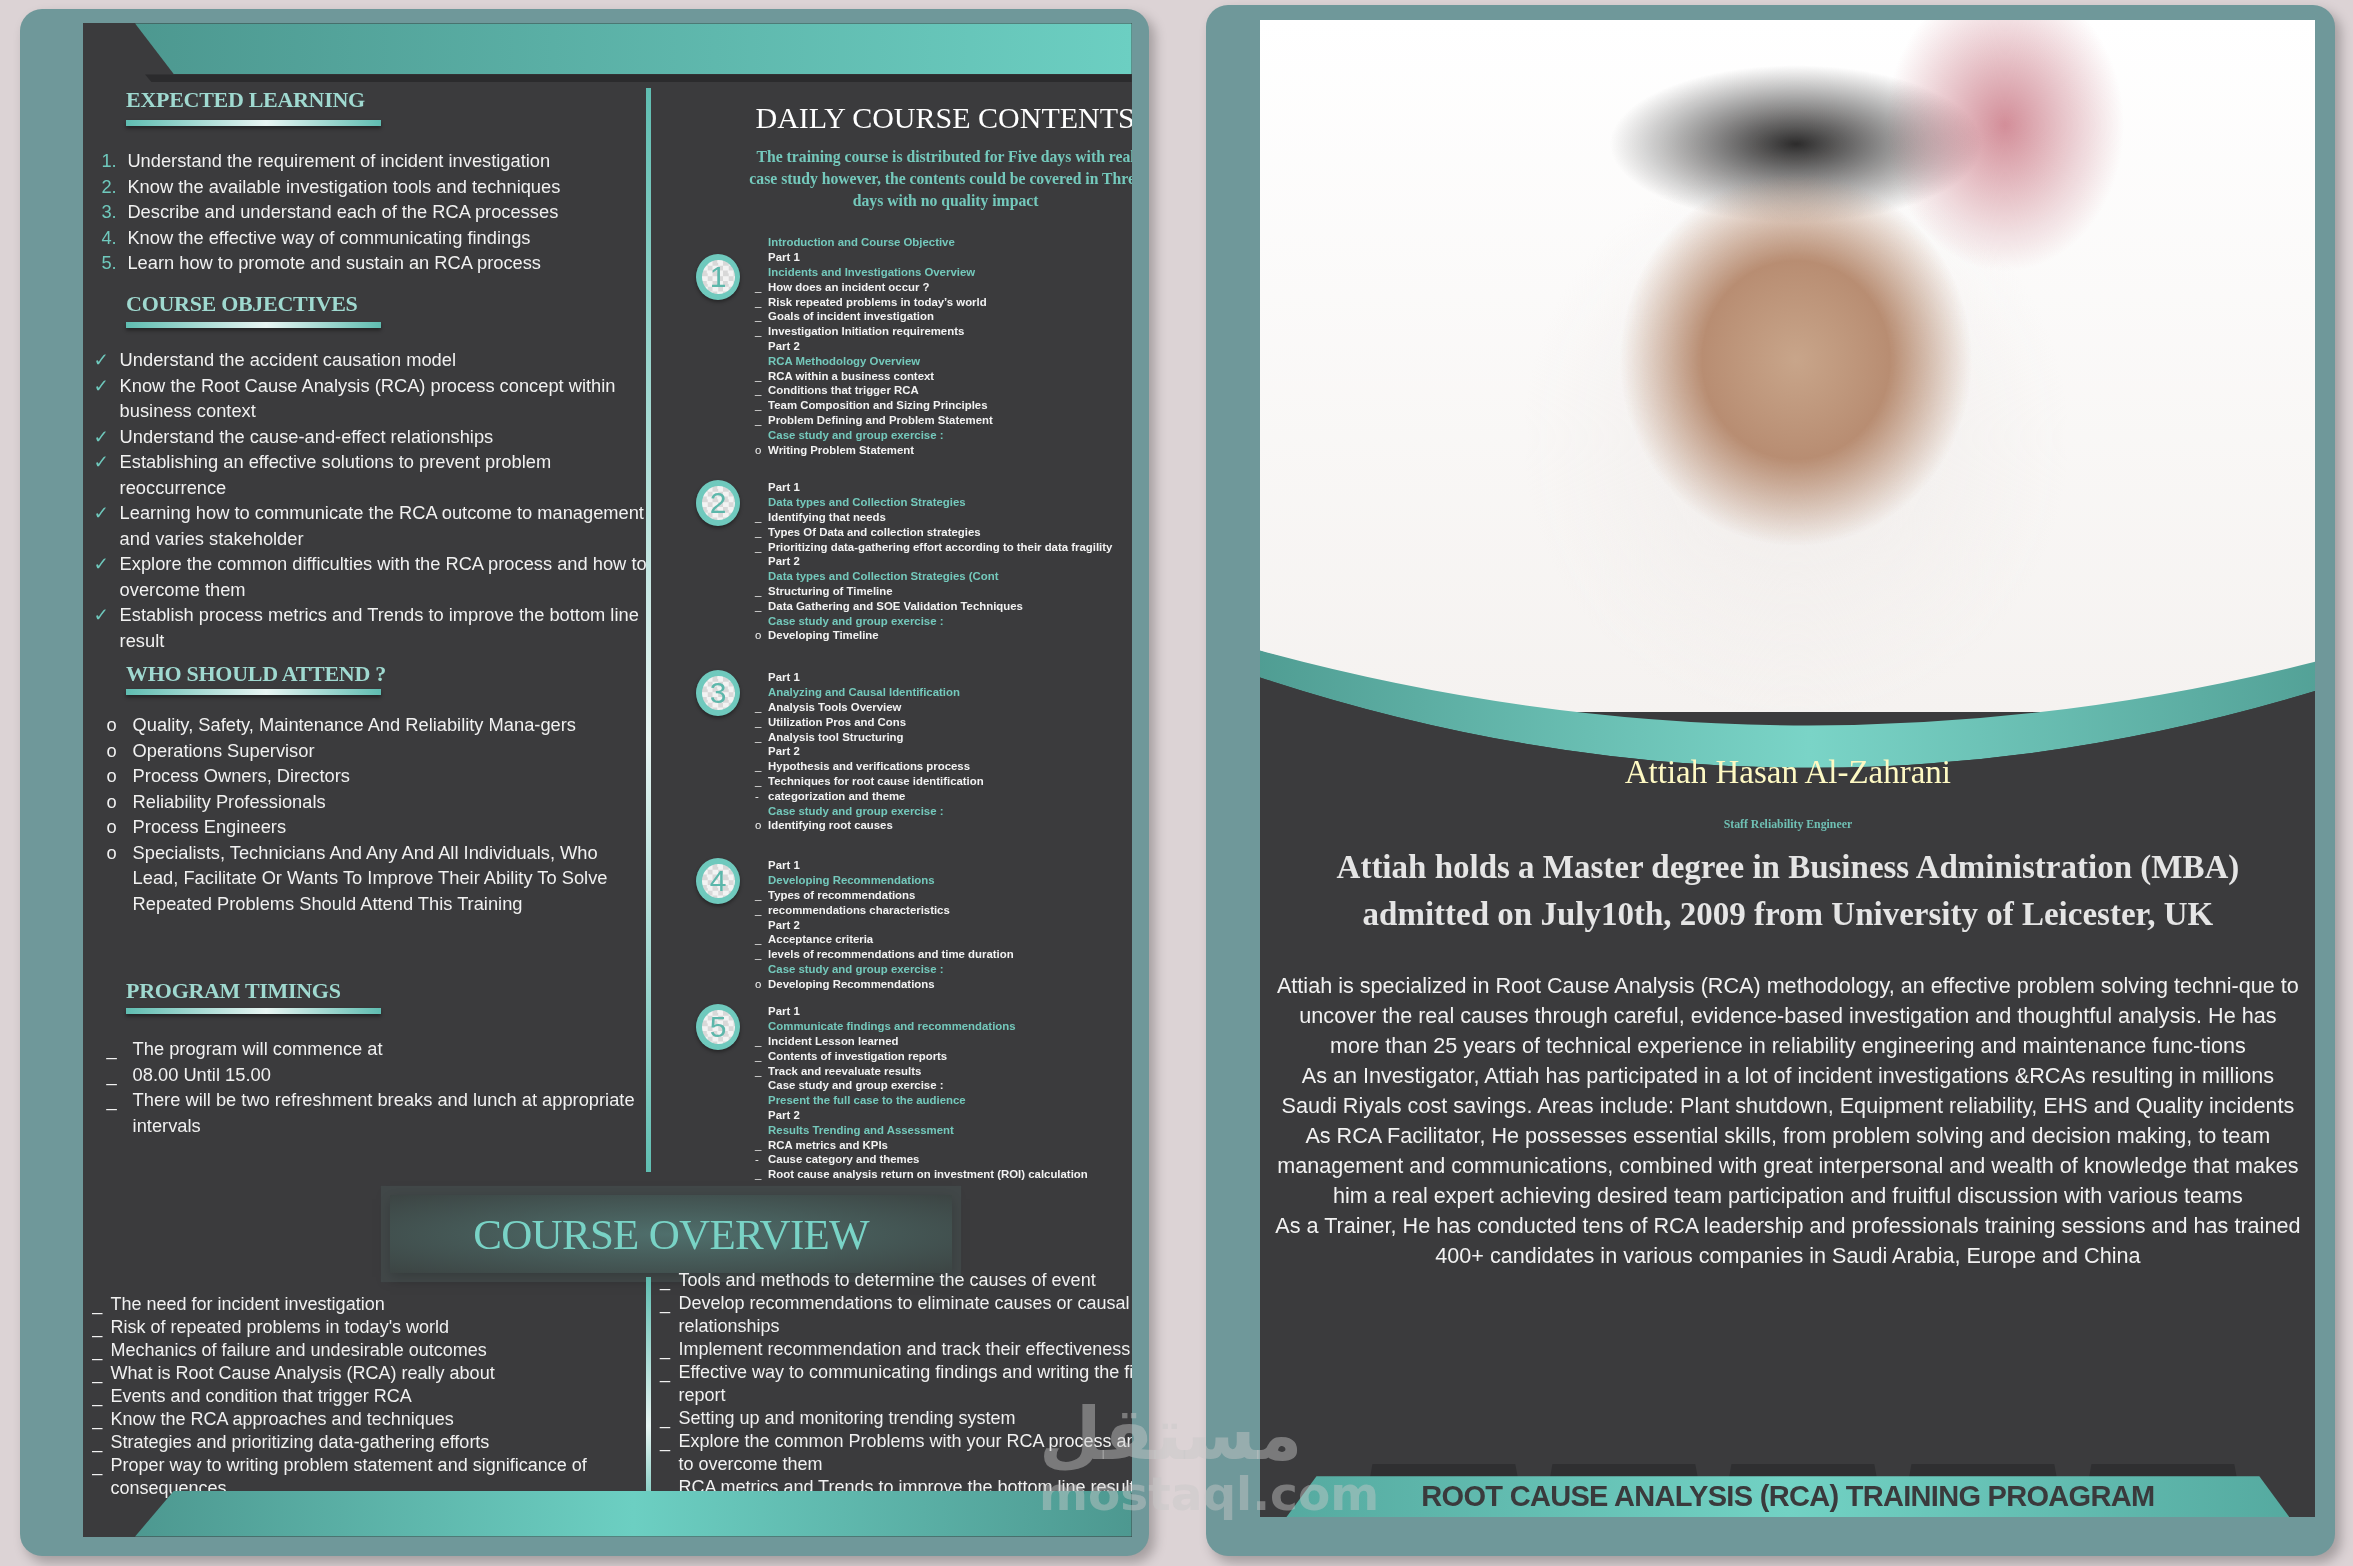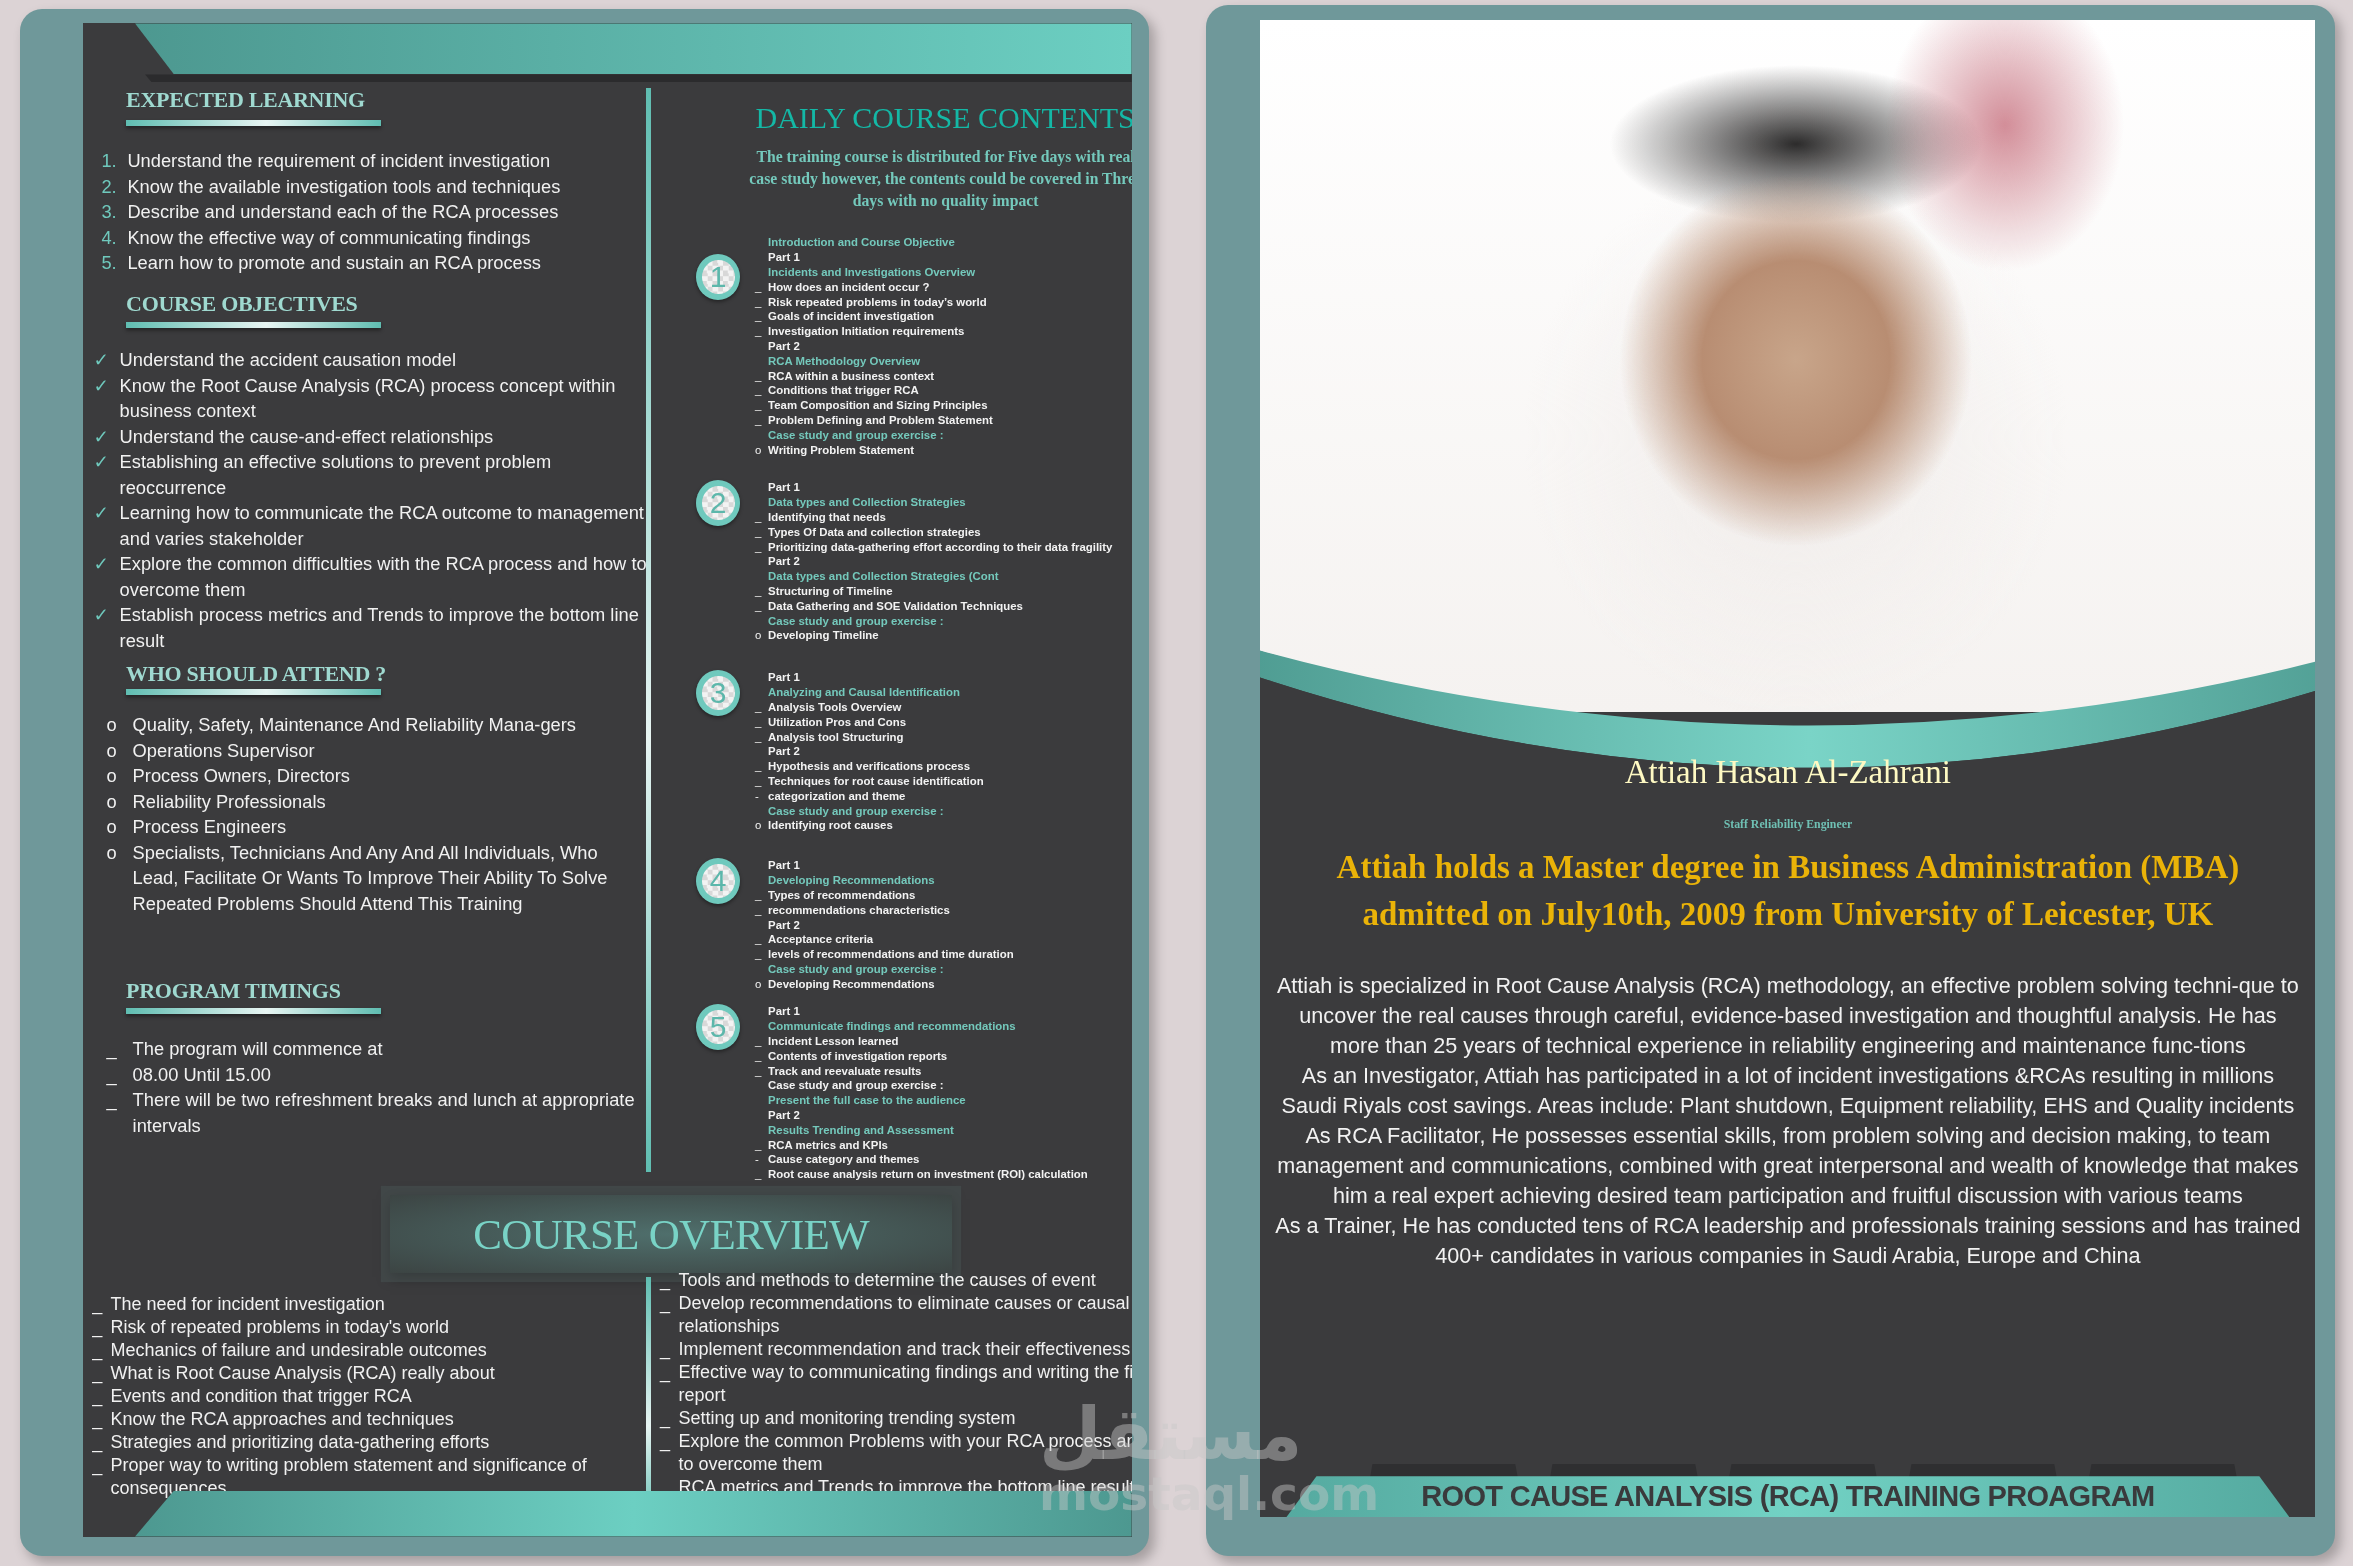--- a/index.html
+++ b/index.html
@@ -21,21 +21,21 @@
   .section-title { position: absolute; font-family: "Liberation Serif", serif; font-weight: bold; color: #9fd9d0; font-size: 22px; letter-spacing: -0.3px; }
   .section-rule { position: absolute; height: 5.2px; width: 255px; background: linear-gradient(90deg,#5fbdb1,#e8f5f3 55%,#5fbdb1); box-shadow: 0 2.6px 3.9px rgba(0,0,0,0.4); }
 
   .list { position: absolute; list-style: none; color: #f1f1f1; font-family: "Liberation Sans", sans-serif; font-size: 18.3px; line-height: 25.5px; }
   .list li { position: relative; padding-left: 26px; }
   .list .bullet { position: absolute; left: 0; top: 0; color: #6fc9bd; }
   .list.white-bullet .bullet { color: #f1f1f1; }
 
   .vdivider { position: absolute; width: 5.2px; background: linear-gradient(180deg,#5fbdb1,#e7f4f2 60%,#5fbdb1); }
 
-  .daily-title { position: absolute; left: 653px; top: 78px; width: 418px; text-align: center; font-family: "Liberation Serif", serif; color: #14b8a6; font-size: 30px; }
+  .daily-title { position: absolute; left: 653px; top: 78px; width: 418px; text-align: center; font-family: "Liberation Serif", serif; color: #ffffff; font-size: 30px; }
   .daily-sub { position: absolute; left: 660px; top: 123px; width: 405px; text-align: center; font-family: "Liberation Serif", serif; font-weight: bold; color: #74c9bc; font-size: 15.7px; line-height: 22px; }
 
   .day-block { position: absolute; left: 672px; width: 405px; font-size: 11.4px; line-height: 14.8px; font-weight: bold; color: #f3f3f3; font-family: "Liberation Sans", sans-serif; }
   .day-block .row { position: relative; padding-left: 13px; white-space: nowrap; }
   .day-block .row .mk { position: absolute; left: 0; top: 0; font-weight: normal; }
   .day-block .teal { color: #74c9bc; }
   .day-num { position: absolute; left: 613px; width: 44px; height: 46px; border-radius: 50%; background: #6fc9bd; display: flex; align-items: center; justify-content: center; box-shadow: 0 2px 3.9px rgba(0,0,0,0.4); }
   .day-num span { width: 33px; height: 34px; border-radius: 50%; background: repeating-conic-gradient(#f3f3f3 0 25%, #d8d8d8 0 50%) 0 0/10.5px 10.5px; color: #5cb7ab; font-size: 30px; line-height: 34px; text-align: center; font-family: "Liberation Sans", sans-serif; }
 
   .overview-box { position: absolute; left: 307px; top: 1172px; width: 562px; height: 78px; background: radial-gradient(ellipse at center,#4f6f6c,#3c4443); box-shadow: 0 0 0 9.1px rgba(70,80,80,0.6), 0 3.9px 11.8px rgba(0,0,0,0.5); display: flex; align-items: center; justify-content: center; }
@@ -48,21 +48,21 @@
   
   .photo { position: absolute; left: 0; top: 0; right: 0; height: 692px; background:
       radial-gradient(ellipse 170px 209px at 745px 105px, rgba(175,50,70,0.55), transparent 70%),
       radial-gradient(ellipse 235px 248px at 536px 340px, #c8a58a 0%, #b88d72 40%, transparent 75%),
       radial-gradient(ellipse 248px 105px at 536px 124px, #2c2b2b, transparent 75%),
       radial-gradient(ellipse 340px 353px at 536px 418px, #f0ecea, transparent 80%),
       linear-gradient(180deg,#ffffff,#f5f2f0); }
   .arc { position: absolute; left: -13px; top: 627px; width: 1124px; height: 196px; }
   .person-name { position: absolute; left: 0; right: 0; top: 734px; text-align: center; font-family: "Liberation Serif", serif; font-size: 33px; color: #fef9c3; }
   .person-title { position: absolute; left: 0; right: 0; top: 797px; text-align: center; font-family: "Liberation Serif", serif; font-weight: bold; font-size: 11.8px; color: #6fc0b4; }
-  .degree { position: absolute; left: 26px; right: 26px; top: 824px; text-align: center; font-family: "Liberation Serif", serif; font-weight: bold; font-size: 33px; line-height: 47px; color: #eab308; }
+  .degree { position: absolute; left: 26px; right: 26px; top: 824px; text-align: center; font-family: "Liberation Serif", serif; font-weight: bold; font-size: 33px; line-height: 47px; color: #e5e5e5; }
   .bio { position: absolute; left: 13px; right: 13px; top: 951px; text-align: center; color: #f2f2f2; font-family: "Liberation Sans", sans-serif; font-size: 21.6px; line-height: 30px; }
 
   .gallery { position: absolute; left: 106px; top: 1444px; width: 902px; height: 124px; }
   .gal-item { position: absolute; top: 0; width: 155px; }
   .gal-tab { height: 34px; background: #2f2f31; clip-path: polygon(4% 0,96% 0,100% 100%,0 100%); color: #f2f2f2; font-size: 10.5px; font-weight: bold; text-align: center; line-height: 34px; letter-spacing: -0.3px; }
   .gal-photo { margin-top: 3.9px; height: 76px; }
   .foot-banner { position: absolute; left: 26px; right: 26px; bottom: 0; height: 41px; background: linear-gradient(90deg,#55aaa0,#72d2c4,#55aaa0); clip-path: polygon(3% 0,97% 0,100% 100%,0 100%); display: flex; align-items: center; justify-content: center; }
   .foot-title { font-family: "Liberation Sans", sans-serif; font-weight: bold; font-size: 29px; color: #3a3a3c; letter-spacing: -0.7px; }
 
   .watermark { position: absolute; left: 1039px; top: 1398px; width: 314px; text-align: left; color: rgba(200,200,200,0.45); font-family: "DejaVu Sans", sans-serif; font-weight: bold; pointer-events: none; }

